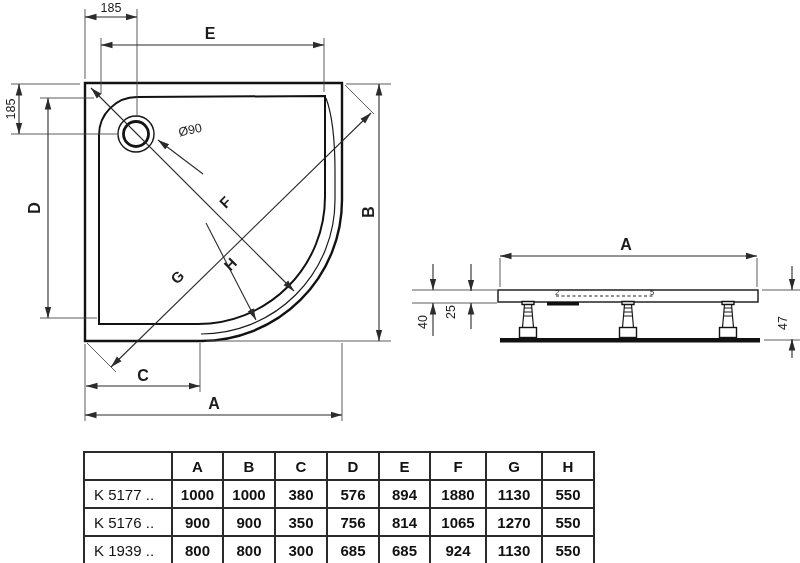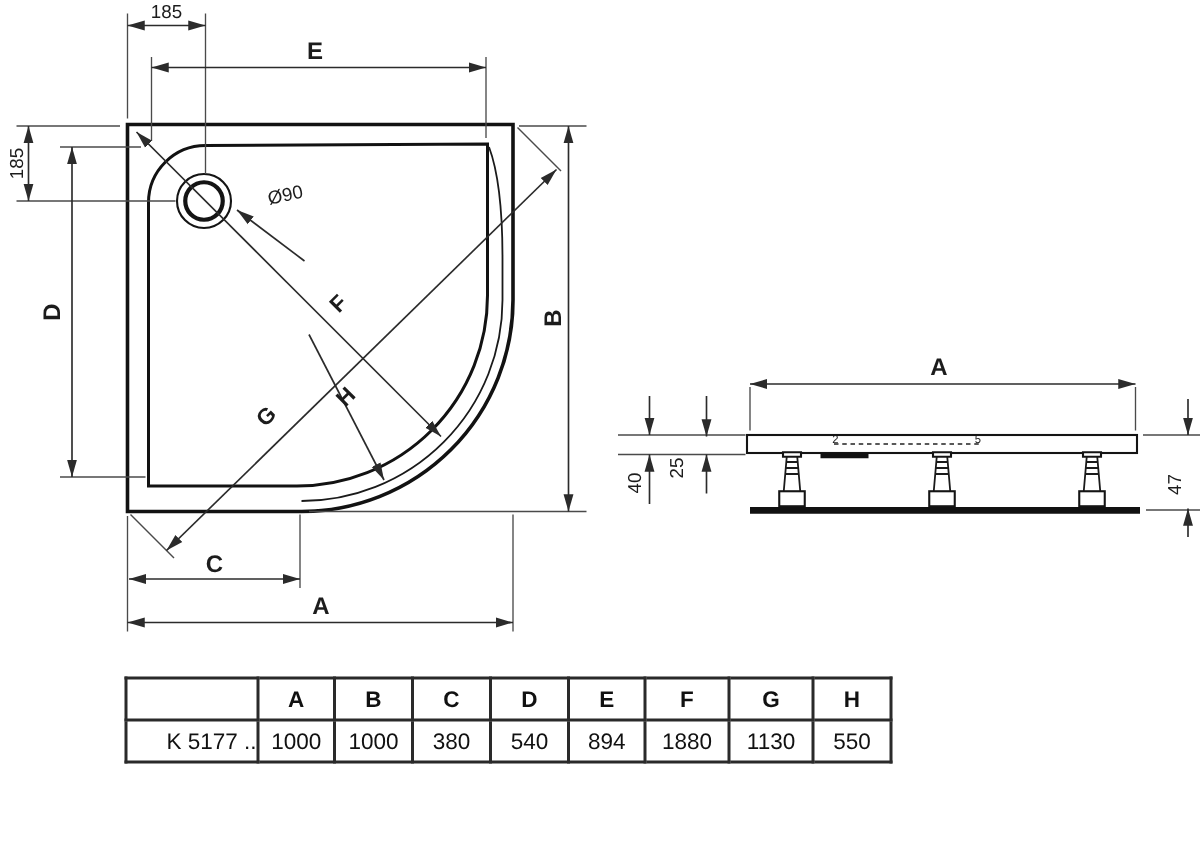--- a/index.html
+++ b/index.html
@@ -22,24 +22,24 @@
   .solid{fill:#111111;stroke:none;}
 
   #spec-table{
     position:absolute;left:83px;top:451px;width:512px;
     border-collapse:collapse;table-layout:fixed;
     font-family:"Liberation Sans",sans-serif;font-size:15px;color:#111;
     background:#fff;
   }
   #spec-table th,#spec-table td{
     border:2px solid #2a2a2a;text-align:center;padding:0;height:26px;
-    overflow:hidden;white-space:nowrap;
+    overflow:hidden;white-space:nowrap;font-weight:bold;
   }
   #spec-table th{font-weight:bold;}
-  #spec-table td.model{text-align:right;padding-left:9px;font-weight:normal;}
+  #spec-table td.model{text-align:left;padding-left:9px;font-weight:normal;}
 </style>
 </head>
 <body>
 
 <svg id="drawing" viewBox="0 0 800 563" xmlns="http://www.w3.org/2000/svg">
   <defs>
     <marker id="arr" markerWidth="13" markerHeight="9" refX="11.5" refY="4" orient="auto-start-reverse" markerUnits="userSpaceOnUse">
       <path d="M11.5,4 L0,0.7 L0,7.3 Z" fill="#2b2b2b"></path>
     </marker>
   </defs>
@@ -206,20 +206,42 @@
       <th>G</th>
       <th>H</th>
     </tr>
   </thead>
   <tbody>
     <tr>
       <td class="model">K 5177 ..</td>
       <td>1000</td>
       <td>1000</td>
       <td>380</td>
-      <td>540</td>
+      <td>576</td>
       <td>894</td>
       <td>1880</td>
       <td>1130</td>
       <td>550</td>
     </tr>
+    <tr>
+      <td class="model">K 5176 ..</td>
+      <td>900</td>
+      <td>900</td>
+      <td>350</td>
+      <td>756</td>
+      <td>814</td>
+      <td>1065</td>
+      <td>1270</td>
+      <td>550</td>
+    </tr>
+    <tr>
+      <td class="model">K 1939 ..</td>
+      <td>800</td>
+      <td>800</td>
+      <td>300</td>
+      <td>685</td>
+      <td>685</td>
+      <td>924</td>
+      <td>1130</td>
+      <td>550</td>
+    </tr>
   </tbody>
 </table>
 
 </body></html>

